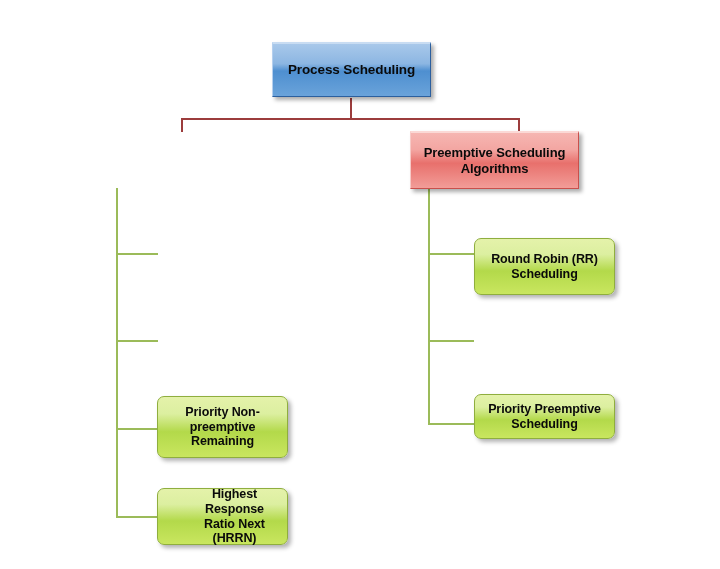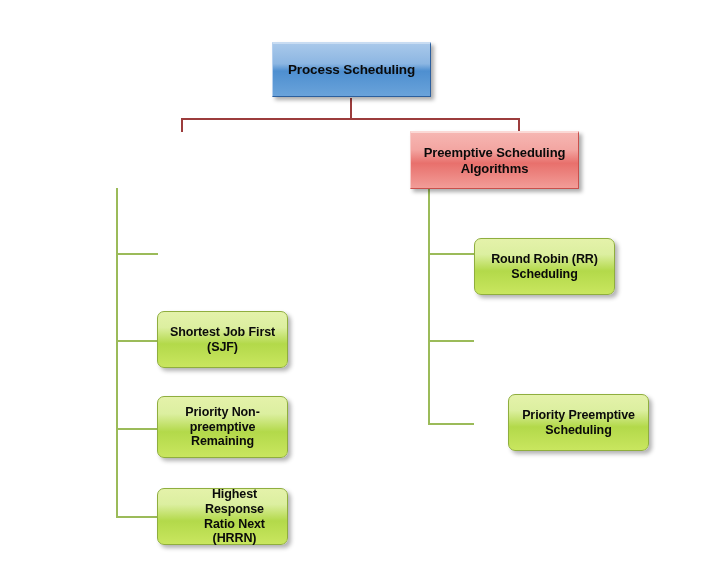--- a/index.html
+++ b/index.html
@@ -93,30 +93,28 @@
   <div class="conn-green" style="left:428px; top:340px; width:46px; height:2px;"></div>
   <div class="conn-green" style="left:428px; top:423px; width:46px; height:2px;"></div>
 
   <div class="node node-root" style="left:272px; top:42px; width:159px; height:55px;">Process Scheduling</div>
 
 
   <div class="node node-cat" style="left:410px; top:131px; width:169px; height:58px;">Preemptive Scheduling
 Algorithms</div>
 
 
-  <div class="node node-leaf" style="left:157px; top:311px; width:131px; height:57px;">Shortest Job First
-(SJF)</div>
 
   <div class="node node-leaf" style="left:157px; top:396px; width:131px; height:62px;">Priority Non-
 preemptive
 Remaining</div>
 
   <div class="node node-leaf" style="left:157px; top:488px; width:131px; height:57px;padding-left:24px;">Highest Response
 Ratio Next (HRRN)</div>
 
   <div class="node node-leaf" style="left:474px; top:224px; width:141px; height:57px;margin-top:14px;">Round Robin (RR)
 Scheduling</div>
 
 
-  <div class="node node-leaf" style="left:474px; top:394px; width:141px; height:57px;margin-left:34px;">Priority Preemptive
+  <div class="node node-leaf" style="left:474px; top:394px; width:141px; height:45px;">Priority Preemptive
 Scheduling</div>
 
 </div>
 
 </body></html>

